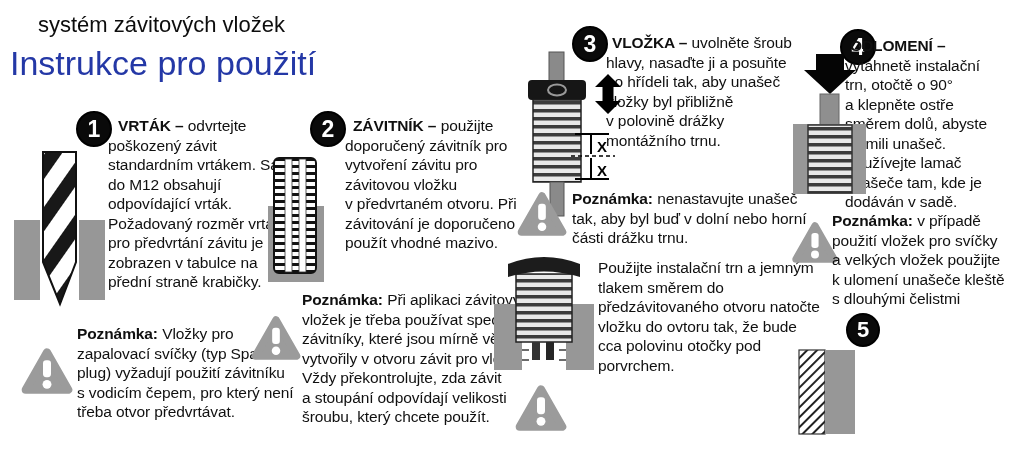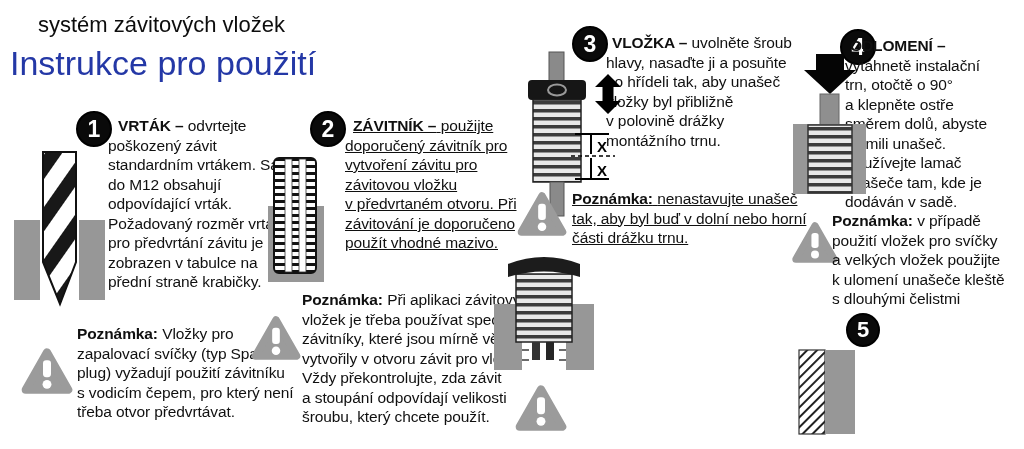--- a/index.html
+++ b/index.html
@@ -72,21 +72,21 @@
       <use href="#warnTri"></use>
     </svg>
   <div class="abs txt" style="left:77px;top:324px;width:228px;">
     <b>Poznámka:</b>
     <span>Vložky pro zapalovací svíčky (typ Spark plug) vyžadují použití závitníku s&nbsp;vodicím čepem, pro který není třeba otvor předvrtávat.</span>
   </div>
 
   <div class="abs badge" style="left:310px;top:111px;">
     <span>2</span>
   </div>
-  <div class="abs txt" style="left:345px;top:116px;width:180px;text-indent:8px;text-decoration:underline;">
+  <div class="abs txt" style="left:345px;top:116px;width:180px;text-indent:8px;">
     <b>ZÁVITNÍK –</b>
     <span>použijte doporučený závitník pro vytvoření závitu pro závitovou vložku v&nbsp;předvrtaném otvoru. Při závitování je doporučeno použít vhodné mazivo.</span>
   </div>
 
   <svg class="abs" style="left:268px;top:156px;" width="56" height="126" viewBox="0 0 56 126">
     <rect x="0" y="50" width="56" height="76" fill="#979797"></rect>
     <rect x="6" y="2" width="42" height="115" rx="5" fill="url(#pThread)" stroke="#111" stroke-width="2"></rect>
     <rect x="17" y="3" width="7" height="113" fill="#ffffff" stroke="#333" stroke-width="0.8"></rect>
     <rect x="31" y="3" width="7" height="113" fill="#ffffff" stroke="#333" stroke-width="0.8"></rect>
   </svg>
@@ -121,25 +121,28 @@
       <line x1="73" y1="108" x2="73" y2="128"></line>
       <line x1="57" y1="129" x2="91" y2="129"></line>
     </g>
     <text x="79" y="102" font-size="15" font-weight="bold" fill="#000">X</text>
     <text x="79" y="126" font-size="15" font-weight="bold" fill="#000">X</text>
   </svg>
 
   <svg class="abs" style="left:516px;top:191px;" width="52" height="46" viewBox="0 0 60 54">
       <use href="#warnTri"></use>
     </svg>
-  <div class="abs txt" style="left:572px;top:189px;width:240px;text-decoration:underline;">
+  <div class="abs txt" style="left:572px;top:189px;width:240px;">
     <b>Poznámka:</b>
     <span>nenastavujte unašeč tak, aby byl buď v&nbsp;dolní nebo horní části drážku trnu.</span>
   </div>
 
+  <div class="abs txt" style="left:598px;top:258px;width:225px;">
+    <span>Použijte instalační trn a&nbsp;jemným tlakem směrem do předzávitovaného otvoru natočte vložku do ovtoru tak, že bude cca polovinu otočky pod porvrchem.</span>
+  </div>
 
   <svg class="abs" style="left:494px;top:252px;" width="100" height="122" viewBox="0 0 100 122">
     <rect x="0" y="52" width="100" height="66" fill="#979797"></rect>
     <rect x="28" y="52" width="44" height="66" fill="#ffffff"></rect>
     <g stroke="#6b6b6b" stroke-width="2">
       <line x1="28" y1="58" x2="35" y2="58"></line>
         <line x1="28" y1="68" x2="35" y2="68"></line>
       <line x1="28" y1="78" x2="35" y2="78"></line>
         <line x1="28" y1="88" x2="35" y2="88"></line>
       <line x1="28" y1="98" x2="35" y2="98"></line>

